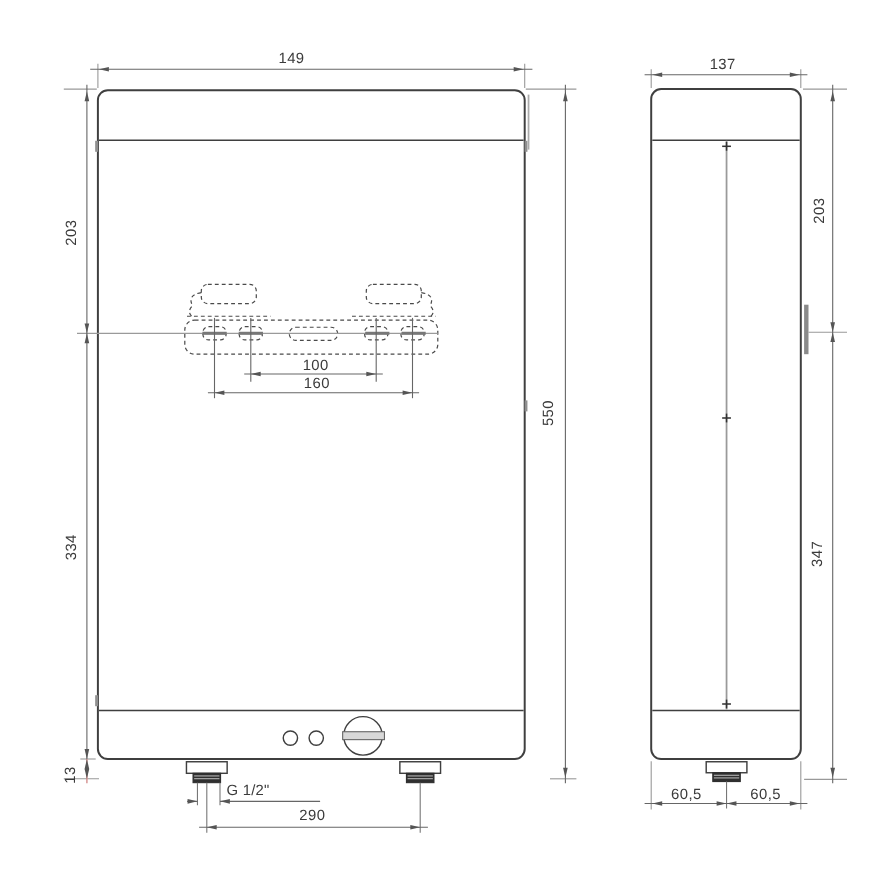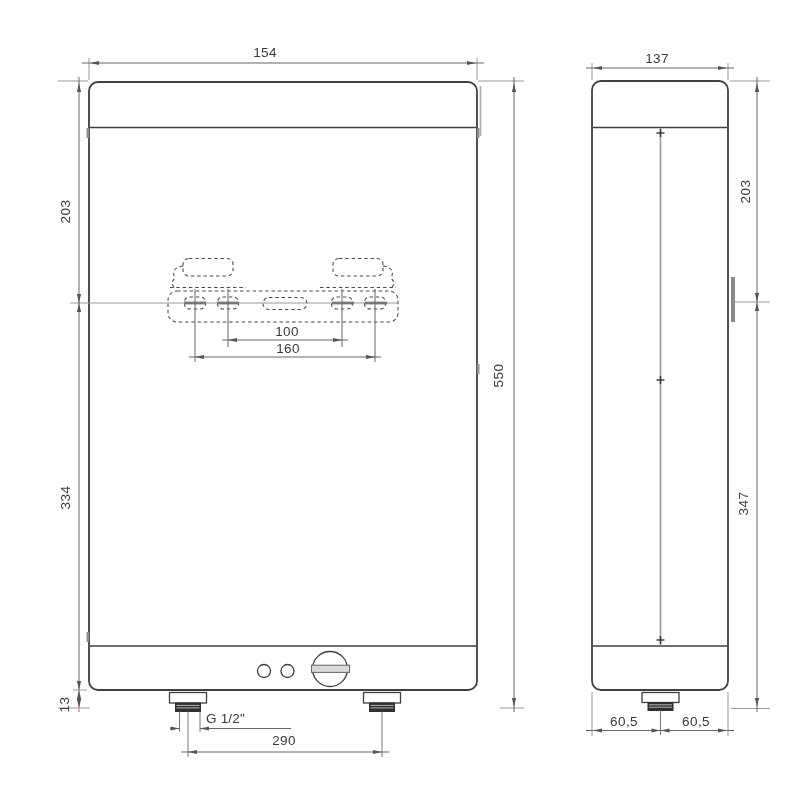--- a/index.html
+++ b/index.html
@@ -183,21 +183,21 @@
     <path d="M188,752 L197,749.9 L197,754.1 Z"></path>
         <path d="M382,752 L373,749.9 L373,754.1 Z"></path>
 
     <path d="M593,730.5 L602,728.4 L602,732.6 Z"></path>
         <path d="M727,730.5 L718,728.4 L718,732.6 Z"></path>
     <path d="M660.5,730.5 L651.5,728.4 L651.5,732.6 Z"></path>
         <path d="M660.5,730.5 L669.5,728.4 L669.5,732.6 Z"></path>
   </g>
 </svg>
 
-<div class="dim-label" style="left:235px; top:45px;">154</div>
+<div class="dim-label" style="left:235px; top:45px;">149</div>
 <div class="dim-label" style="left:627px; top:51px;">137</div>
 <div class="dim-label rot" style="left:34.5px; top:203.5px;">203</div>
 <div class="dim-label rot" style="left:34.5px; top:489.5px;">334</div>
 <div class="dim-label rot" style="left:34px; top:696.5px;">13</div>
 <div class="dim-label rot" style="left:468px; top:367.5px;">550</div>
 <div class="dim-label" style="left:257px; top:323.5px;">100</div>
 <div class="dim-label" style="left:258px; top:340.5px;text-align:center;">160</div>
 <div class="dim-label thread-label" style="left:206px; top:711px;">G 1/2"</div>
 <div class="dim-label" style="left:254px; top:733px;">290</div>
 <div class="dim-label rot" style="left:715px; top:184px;">203</div>

